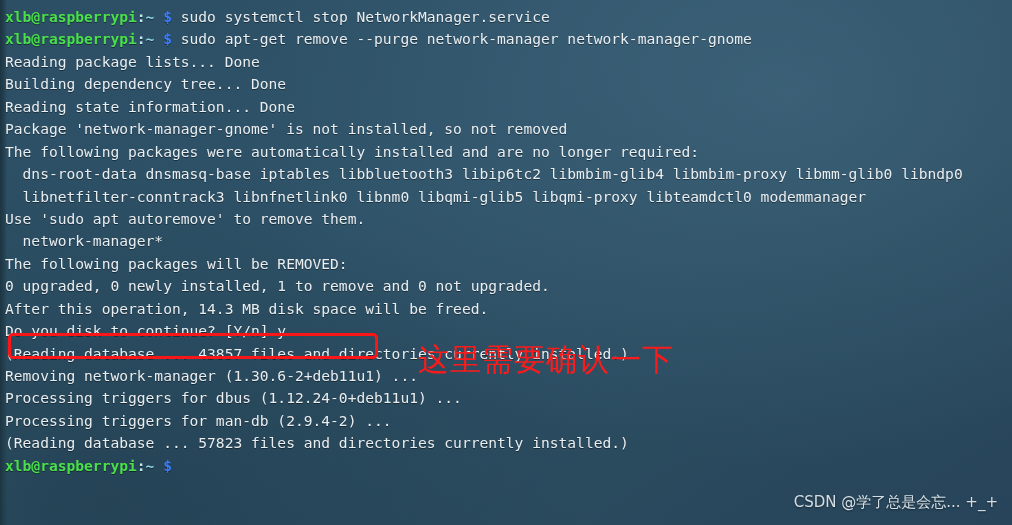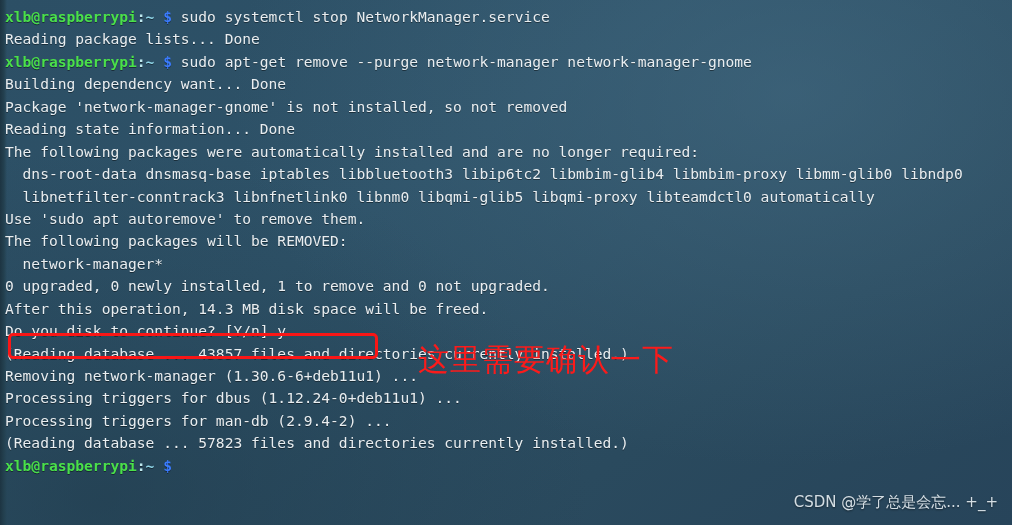--- a/index.html
+++ b/index.html
@@ -87,36 +87,36 @@
   }
 </style>
 </head>
 <body>
 
 <div id="screen">
   <div id="left-edge"></div>
 
   <div id="terminal">
       <div class="line"><span class="user">xlb@raspberrypi</span><span class="sep">:</span><span class="path">~</span><span class="dollar"> $</span><span class="cmd"> sudo systemctl stop NetworkManager.service</span></div>
+      <div class="line"><span class="user">xlb@raspberrypi</span><span class="sep">:</span><span class="path">~</span><span class="dollar"> $</span><span class="cmd"> sudo apt-get remove --purge network-manager network-manager-gnome</span></div>
       <div class="line"><span>Reading package lists... Done</span></div>
-      <div class="line"><span class="user">xlb@raspberrypi</span><span class="sep">:</span><span class="path">~</span><span class="dollar"> $</span><span class="cmd"> sudo apt-get remove --purge network-manager network-manager-gnome</span></div>
-      <div class="line"><span>Building dependency want... Done</span></div>
+      <div class="line"><span>Building dependency tree... Done</span></div>
+      <div class="line"><span>Reading state information... Done</span></div>
       <div class="line"><span>Package 'network-manager-gnome' is not installed, so not removed</span></div>
-      <div class="line"><span>Reading state information... Done</span></div>
       <div class="line"><span>The following packages were automatically installed and are no longer required:</span></div>
       <div class="line"><span>  dns-root-data dnsmasq-base iptables libbluetooth3 libip6tc2 libmbim-glib4 libmbim-proxy libmm-glib0 libndp0</span></div>
-      <div class="line"><span>  libnetfilter-conntrack3 libnfnetlink0 libnm0 libqmi-glib5 libqmi-proxy libteamdctl0 automatically</span></div>
+      <div class="line"><span>  libnetfilter-conntrack3 libnfnetlink0 libnm0 libqmi-glib5 libqmi-proxy libteamdctl0 modemmanager</span></div>
       <div class="line"><span>Use 'sudo apt autoremove' to remove them.</span></div>
+      <div class="line"><span>  network-manager*</span></div>
       <div class="line"><span>The following packages will be REMOVED:</span></div>
-      <div class="line"><span>  network-manager*</span></div>
       <div class="line"><span>0 upgraded, 0 newly installed, 1 to remove and 0 not upgraded.</span></div>
       <div class="line"><span>After this operation, 14.3 MB disk space will be freed.</span></div>
       <div class="line"><span>Do you disk to continue? [Y/n] y</span></div>
       <div class="line"><span>(Reading database ... 43857 files and directories currently installed.)</span></div>
-      <div class="line"><span>Removing network-manager (1.30.6-6+deb11u1) ...</span></div>
+      <div class="line"><span>Removing network-manager (1.30.6-2+deb11u1) ...</span></div>
       <div class="line"><span>Processing triggers for dbus (1.12.24-0+deb11u1) ...</span></div>
       <div class="line"><span>Processing triggers for man-db (2.9.4-2) ...</span></div>
       <div class="line"><span>(Reading database ... 57823 files and directories currently installed.)</span></div>
       <div class="line"><span class="user">xlb@raspberrypi</span><span class="sep">:</span><span class="path">~</span><span class="dollar"> $</span><span class="cmd"></span></div>
     </div>
 
   <div id="confirm-box" style="border-color: rgb(250, 22, 22);"></div>
 
   <div id="annotation" style="color: rgb(251, 27, 27);">这里需要确认一下</div>
 

